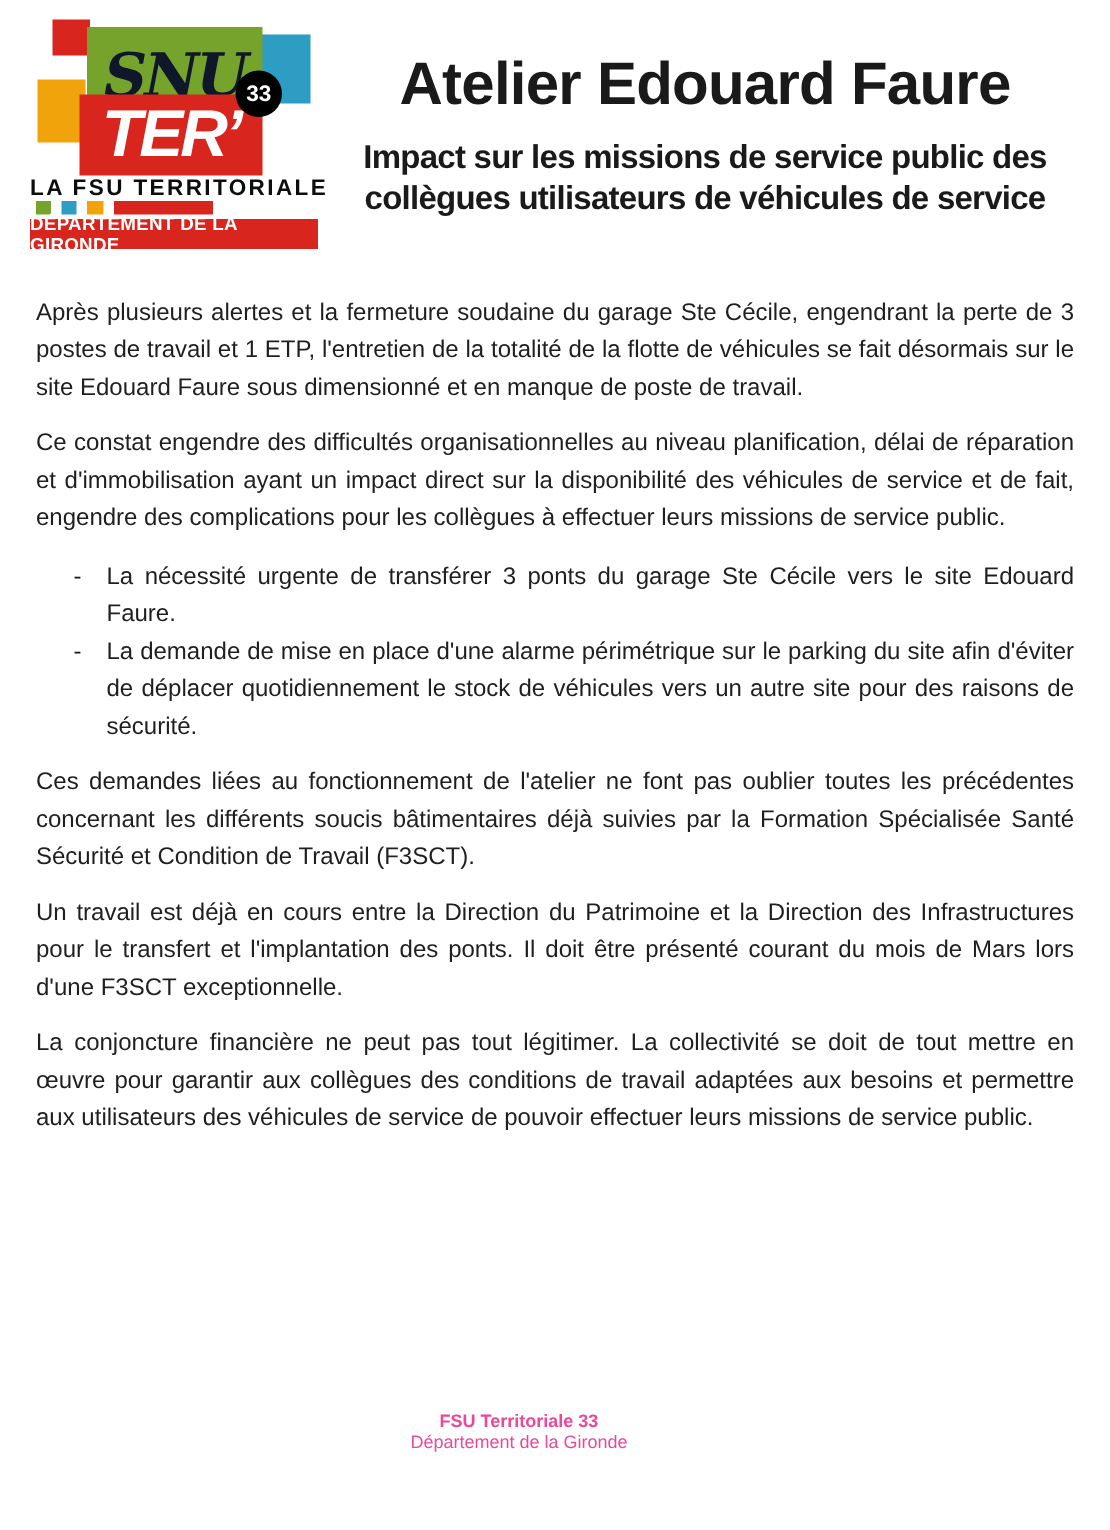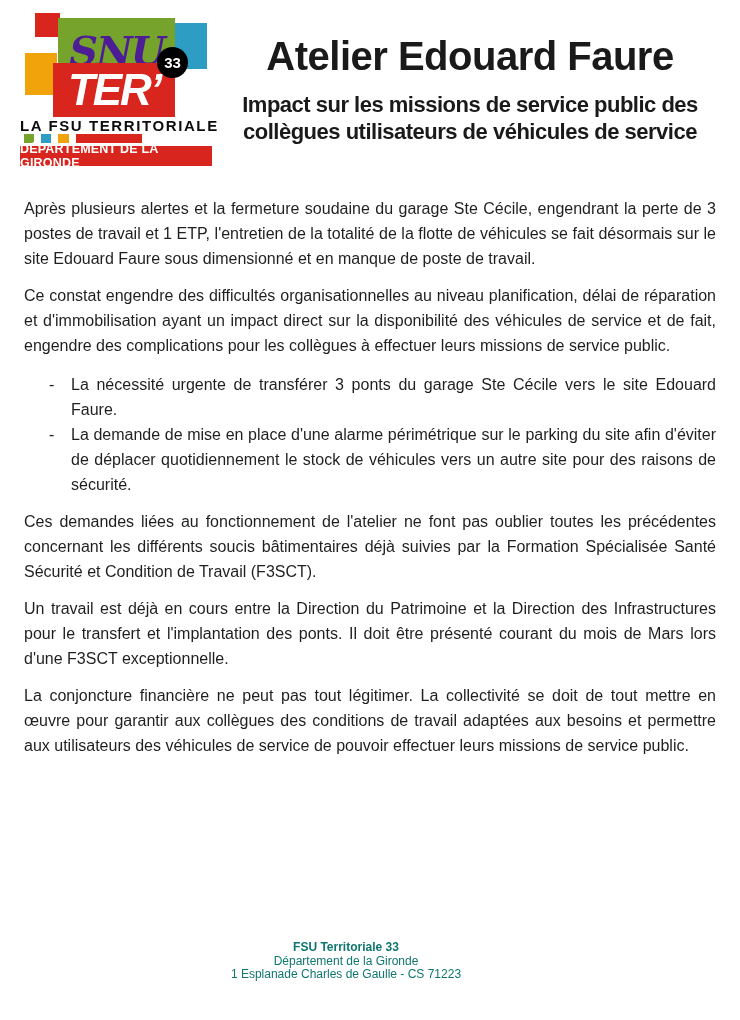--- a/index.html
+++ b/index.html
@@ -11,21 +11,21 @@
   
   .logo { position:absolute; left:20px; top:10px; width:200px; height:155px; }
   .logo .blk { position:absolute; }
   .lg-red-sm  { left:15px;  top:3px;  width:25px;  height:24px; background:var(--c-red,#D8251E); z-index:1; }
   .lg-blue    { left:115px; top:13px; width:72px;  height:46px; background:var(--c-blue,#2D9DC4); z-index:2; }
   .lg-orange  { left:5px;   top:43px; width:32px;  height:42px; background:var(--c-orange,#F0A30A); z-index:2; }
   .lg-green   { left:38px;  top:8px;  width:117px; height:54px; background:var(--c-green,#76A32B); z-index:3;
                 display:flex; align-items:flex-end; justify-content:center; }
   .lg-green .snu {
     font-family:"DejaVu Serif", serif; font-style:italic; font-weight:bold;
-    color:#4c1d95; font-size:40px; line-height:0.95; padding-bottom:2px; letter-spacing:-2px;
+    color:#0f172a; font-size:40px; line-height:0.95; padding-bottom:2px; letter-spacing:-2px;
   }
   .lg-red-ter { left:33px; top:53px; width:122px; height:54px; background:var(--c-red,#D8251E); z-index:4;
                 display:flex; align-items:center; justify-content:center; }
   .lg-red-ter .ter {
     color:#ffffff; font-weight:bold; font-style:italic; font-size:44px; line-height:1; letter-spacing:-2px;
   }
   .lg-circle  { left:137px; top:37px; width:31px; height:31px; border-radius:50%;
                 background:#000; color:#fff; z-index:5;
                 display:flex; align-items:center; justify-content:center;
                 font-weight:bold; font-size:15px; }
@@ -60,21 +60,21 @@
   }
   .body p { margin:0 0 12px 0; }
   .bullets { margin:14px 0 12px 0; padding:0; list-style:none; }
   .bullets li { display:flex; padding-left:25px; margin:0; }
   .bullets .dash { width:22px; flex:none; }
   .bullets .li-text { flex:1; text-align:justify; }
 
   
   .footer {
     position:absolute; left:0; top:941px; width:692px; text-align:center;
-    font-size:12px; line-height:13.5px; color:#0f766e;
+    font-size:12px; line-height:13.5px; color:#ec4899;
   }
   .footer .org { font-weight:bold; }
   .footer .contact .icon { font-size:13px; }
   .footer .contact span { margin:0 1px; }
 </style>
 </head>
 <body>
 
 <div class="page">
 
@@ -123,16 +123,15 @@
     </ul>
 
     <p>Ces demandes liées au fonctionnement de l'atelier ne font pas oublier toutes les précédentes concernant les différents soucis bâtimentaires déjà suivies par la Formation Spécialisée Santé Sécurité et Condition de Travail (F3SCT).</p>
     <p>Un travail est déjà en cours entre la Direction du Patrimoine et la Direction des Infrastructures pour le transfert et l'implantation des ponts. Il doit être présenté courant du mois de Mars lors d'une F3SCT exceptionnelle.</p>
     <p>La conjoncture financière ne peut pas tout légitimer. La collectivité se doit de tout mettre en œuvre pour garantir aux collègues des conditions de travail adaptées aux besoins et permettre aux utilisateurs des véhicules de service de pouvoir effectuer leurs missions de service public.</p>
   </div>
 
   <div class="footer">
     <div class="org">FSU Territoriale 33</div>
     <div>Département de la Gironde</div>
-    <div>1 Esplanade Charles de Gaulle - CS 71223</div>
   </div>
 
 </div>
 
 </body></html>

